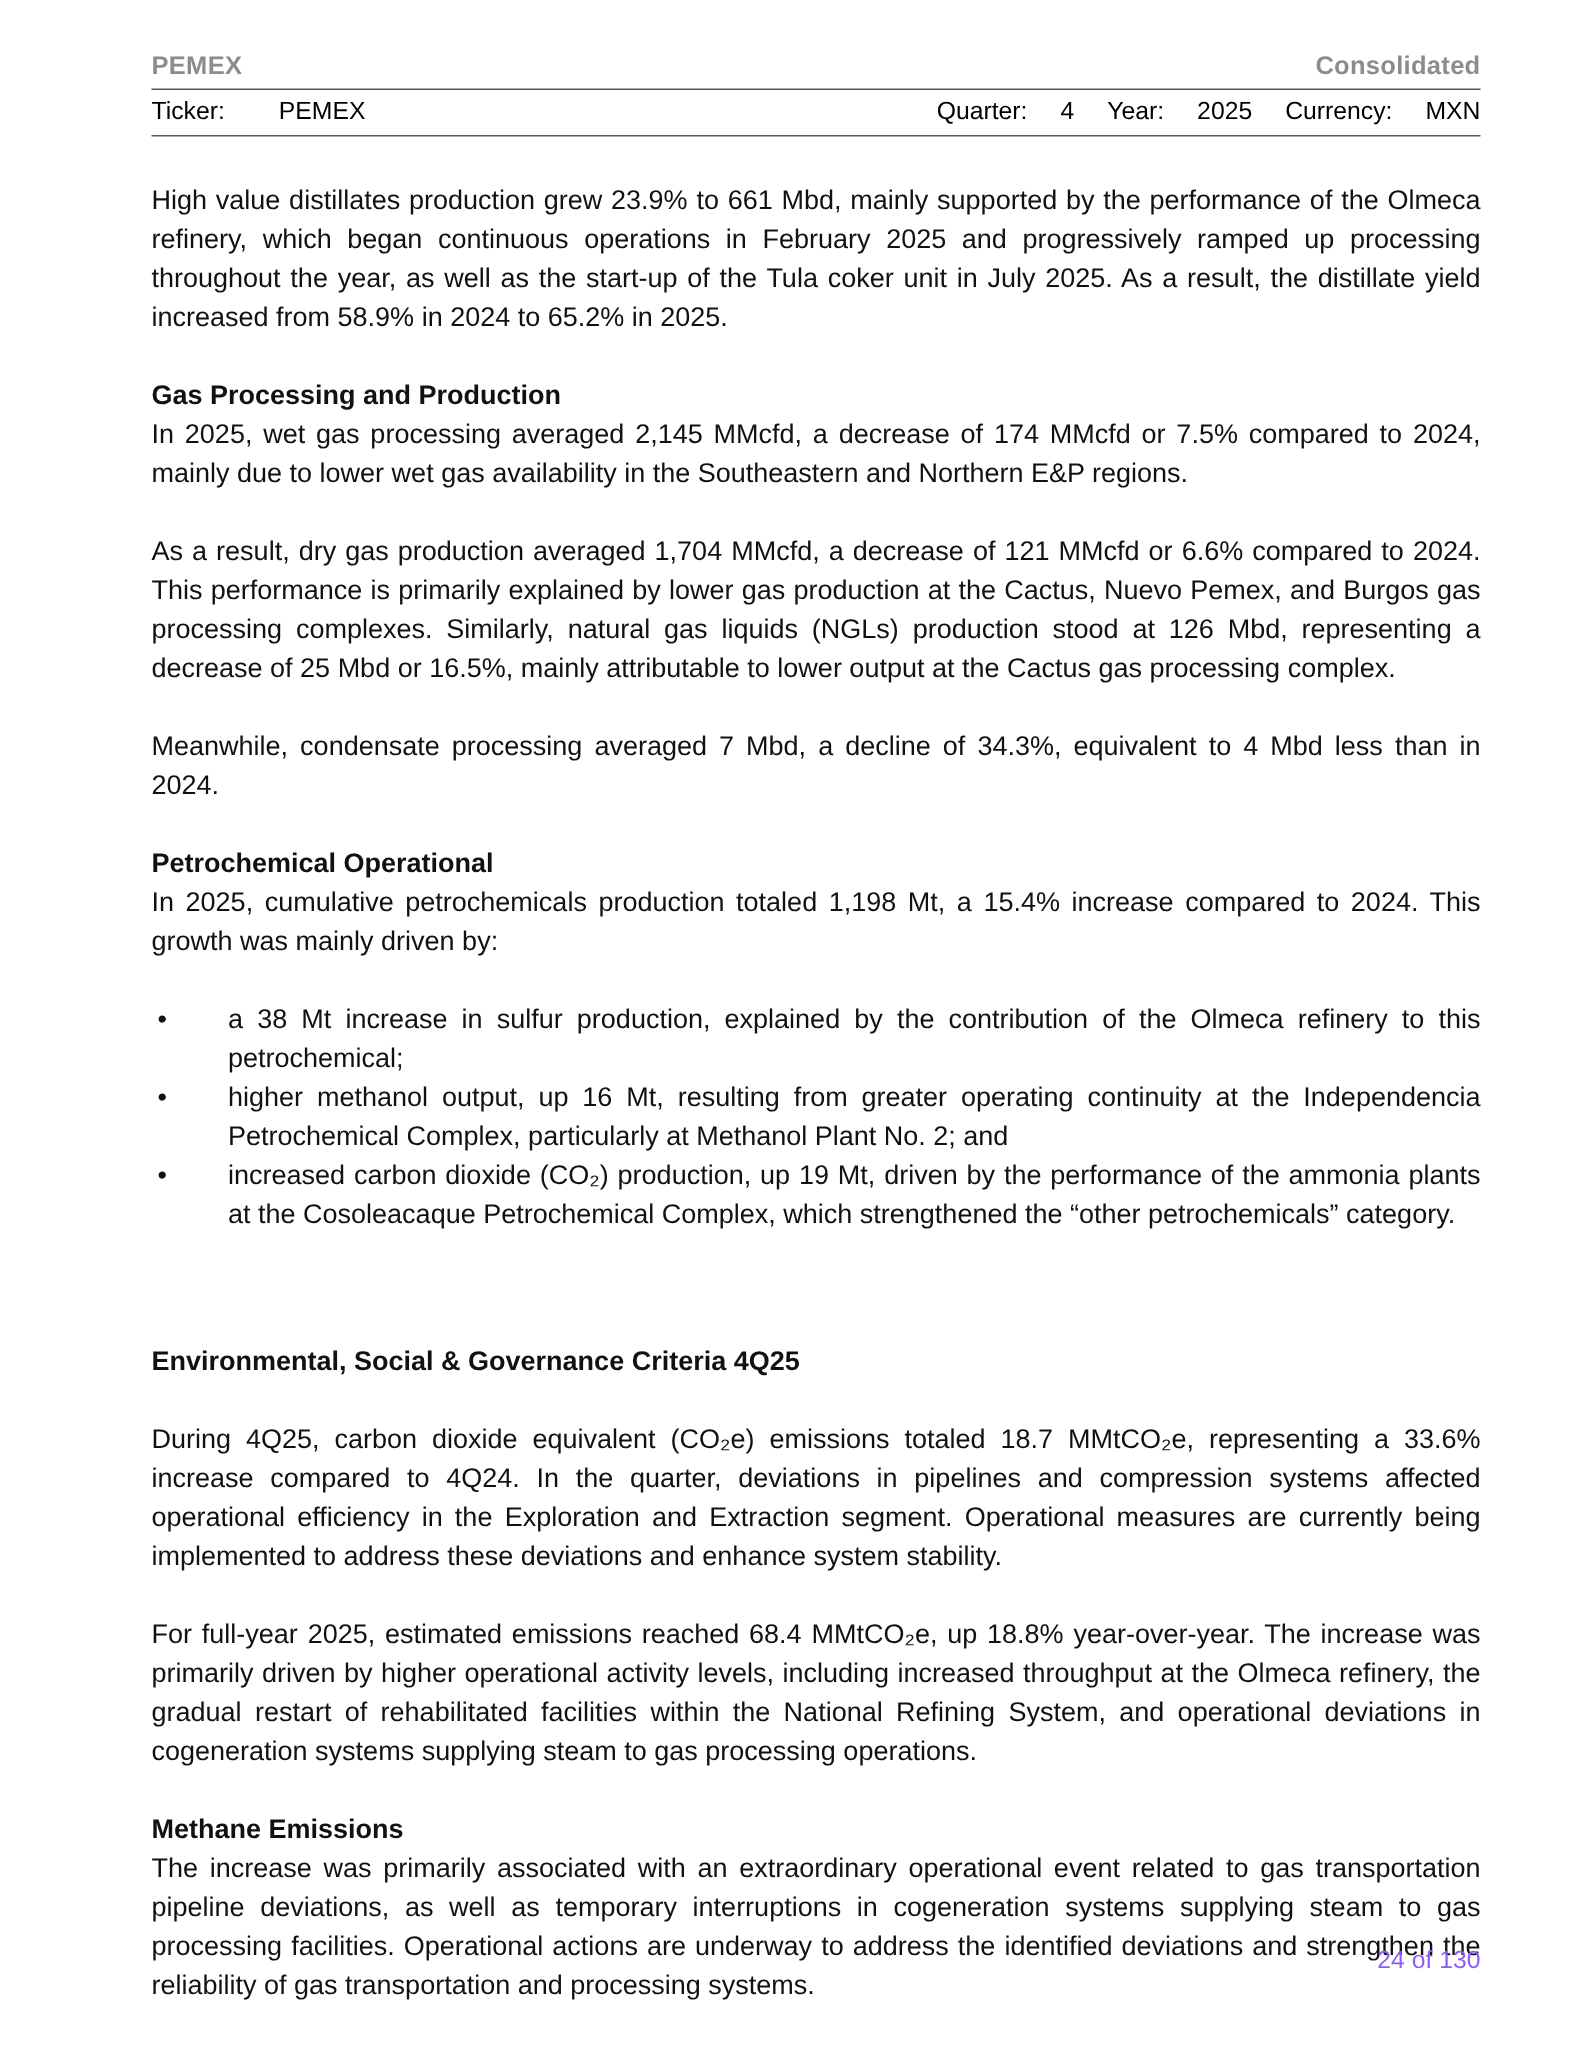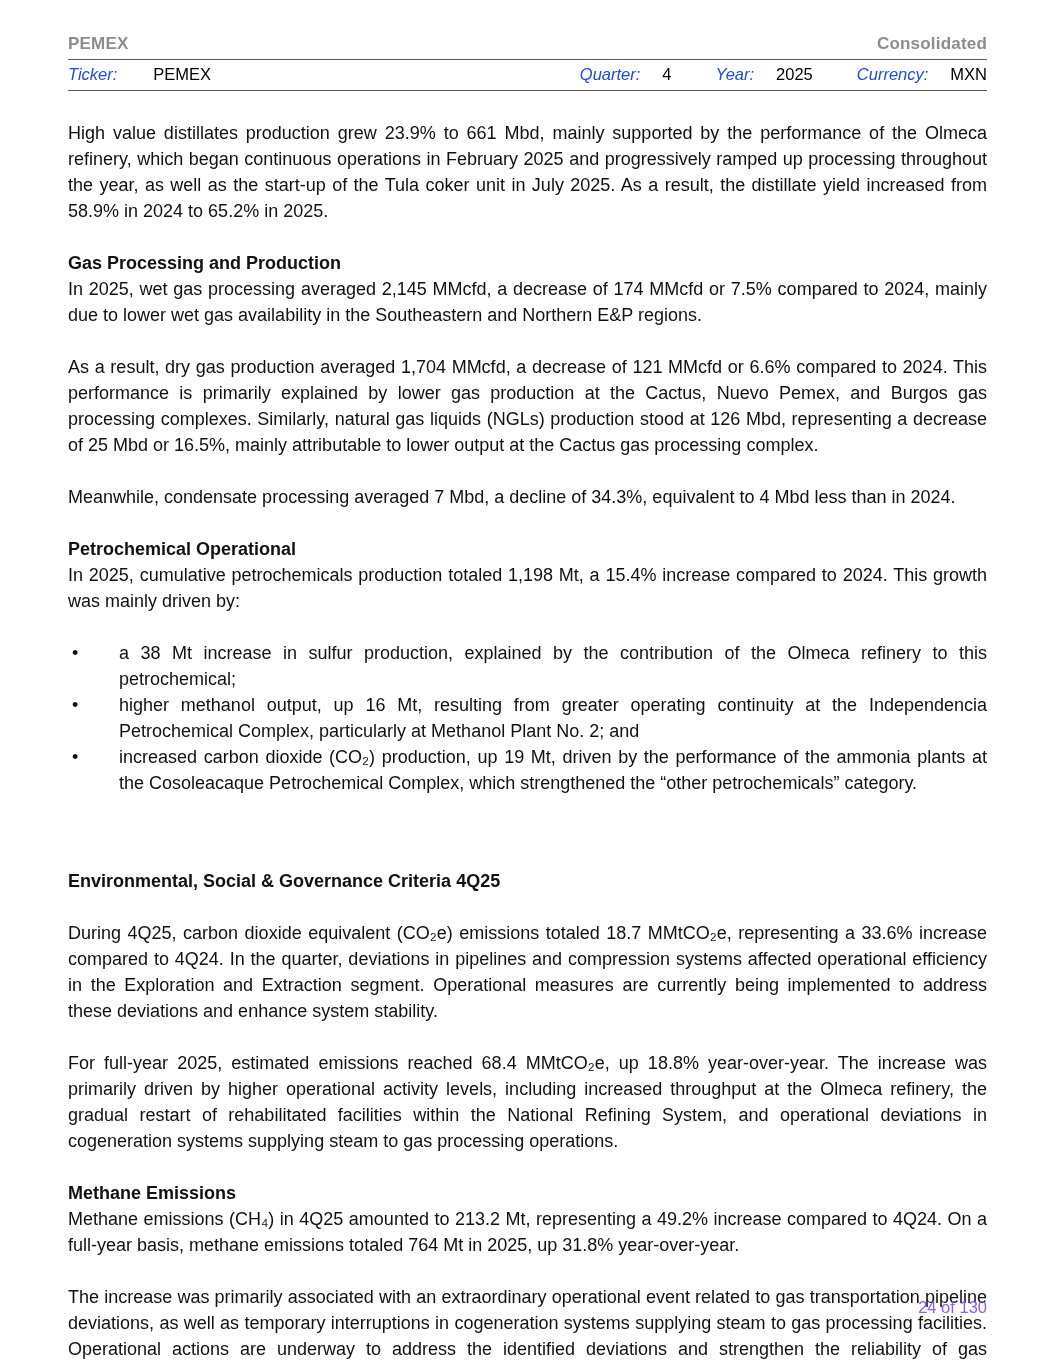--- a/index.html
+++ b/index.html
@@ -8,20 +8,21 @@
     font-family: "Liberation Sans", "DejaVu Sans", sans-serif;
     color: #1a1a1a;
     -webkit-font-smoothing: antialiased;
   }
   .page {
     position: relative;
     width: 1055px;
     height: 1365px;
     background: #ffffff;
     overflow: hidden;
+    padding-left: 33px;
   }
   .content {
     padding: 34px 68px 0 68px;
   }
   
   .hdr-brand-row {
     display: flex;
     justify-content: space-between;
     align-items: baseline;
     padding-bottom: 5px;
@@ -36,30 +37,30 @@
     border: none;
     border-top: 1px solid #595959;
     height: 0;
   }
   .ticker-row {
     display: flex;
     align-items: baseline;
     padding: 5px 0 6px 0;
     font-size: 16.5px;
   }
-  .lbl { color: #1d4ed8; font-style: italic; }
+  .lbl { color: #000000; }
   .val { color: #000000; }
   .ticker-left { display: flex; align-items: baseline; }
   .ticker-left .val { margin-left: 36px; }
   .ticker-right {
     margin-left: auto;
     display: flex;
     align-items: flex-start;
   }
-  .ticker-right .lbl { margin-left: 44px; }
+  .ticker-right .lbl { margin-left: 22px; }
   .ticker-right .val { margin-left: 22px; }
   .ticker-right .lbl:first-child { margin-left: 0; }
   
   .doc-body {
     margin-top: 29px;
     font-size: 18px;
     line-height: 26px;
     color: #111111;
   }
   .para {
@@ -150,21 +151,20 @@
       <div class="spacer-2l"></div>
 
       <p class="heading">Environmental, Social &amp; Governance Criteria 4Q25</p>
       <p class="para"></p>
 
       <p class="para">During 4Q25, carbon dioxide equivalent (CO₂e) emissions totaled 18.7 MMtCO₂e, representing a 33.6% increase compared to 4Q24. In the quarter, deviations in pipelines and compression systems affected operational efficiency in the Exploration and Extraction segment. Operational measures are currently being implemented to address these deviations and enhance system stability.</p>
 
       <p class="para">For full-year 2025, estimated emissions reached 68.4 MMtCO₂e, up 18.8% year-over-year. The increase was primarily driven by higher operational activity levels, including increased throughput at the Olmeca refinery, the gradual restart of rehabilitated facilities within the National Refining System, and operational deviations in cogeneration systems supplying steam to gas processing operations.</p>
 
       <p class="heading">Methane Emissions</p>
-      <p class="para">Methane emissions (CH₄) in 4Q25 amounted to 213.2 Mt, representing a 49.2% increase compared to 4Q24. On a full-year basis, methane emissions totaled 764 Mt in 2025, up 31.8% year-over-year.</p>
 
       <p class="para">The increase was primarily associated with an extraordinary operational event related to gas transportation pipeline deviations, as well as temporary interruptions in cogeneration systems supplying steam to gas processing facilities. Operational actions are underway to address the identified deviations and strengthen the reliability of gas transportation and processing systems.</p>
 
     </div>
   </div>
 
   <div class="page-footer">24 of 130</div>
 </div>
 
 </body></html>

